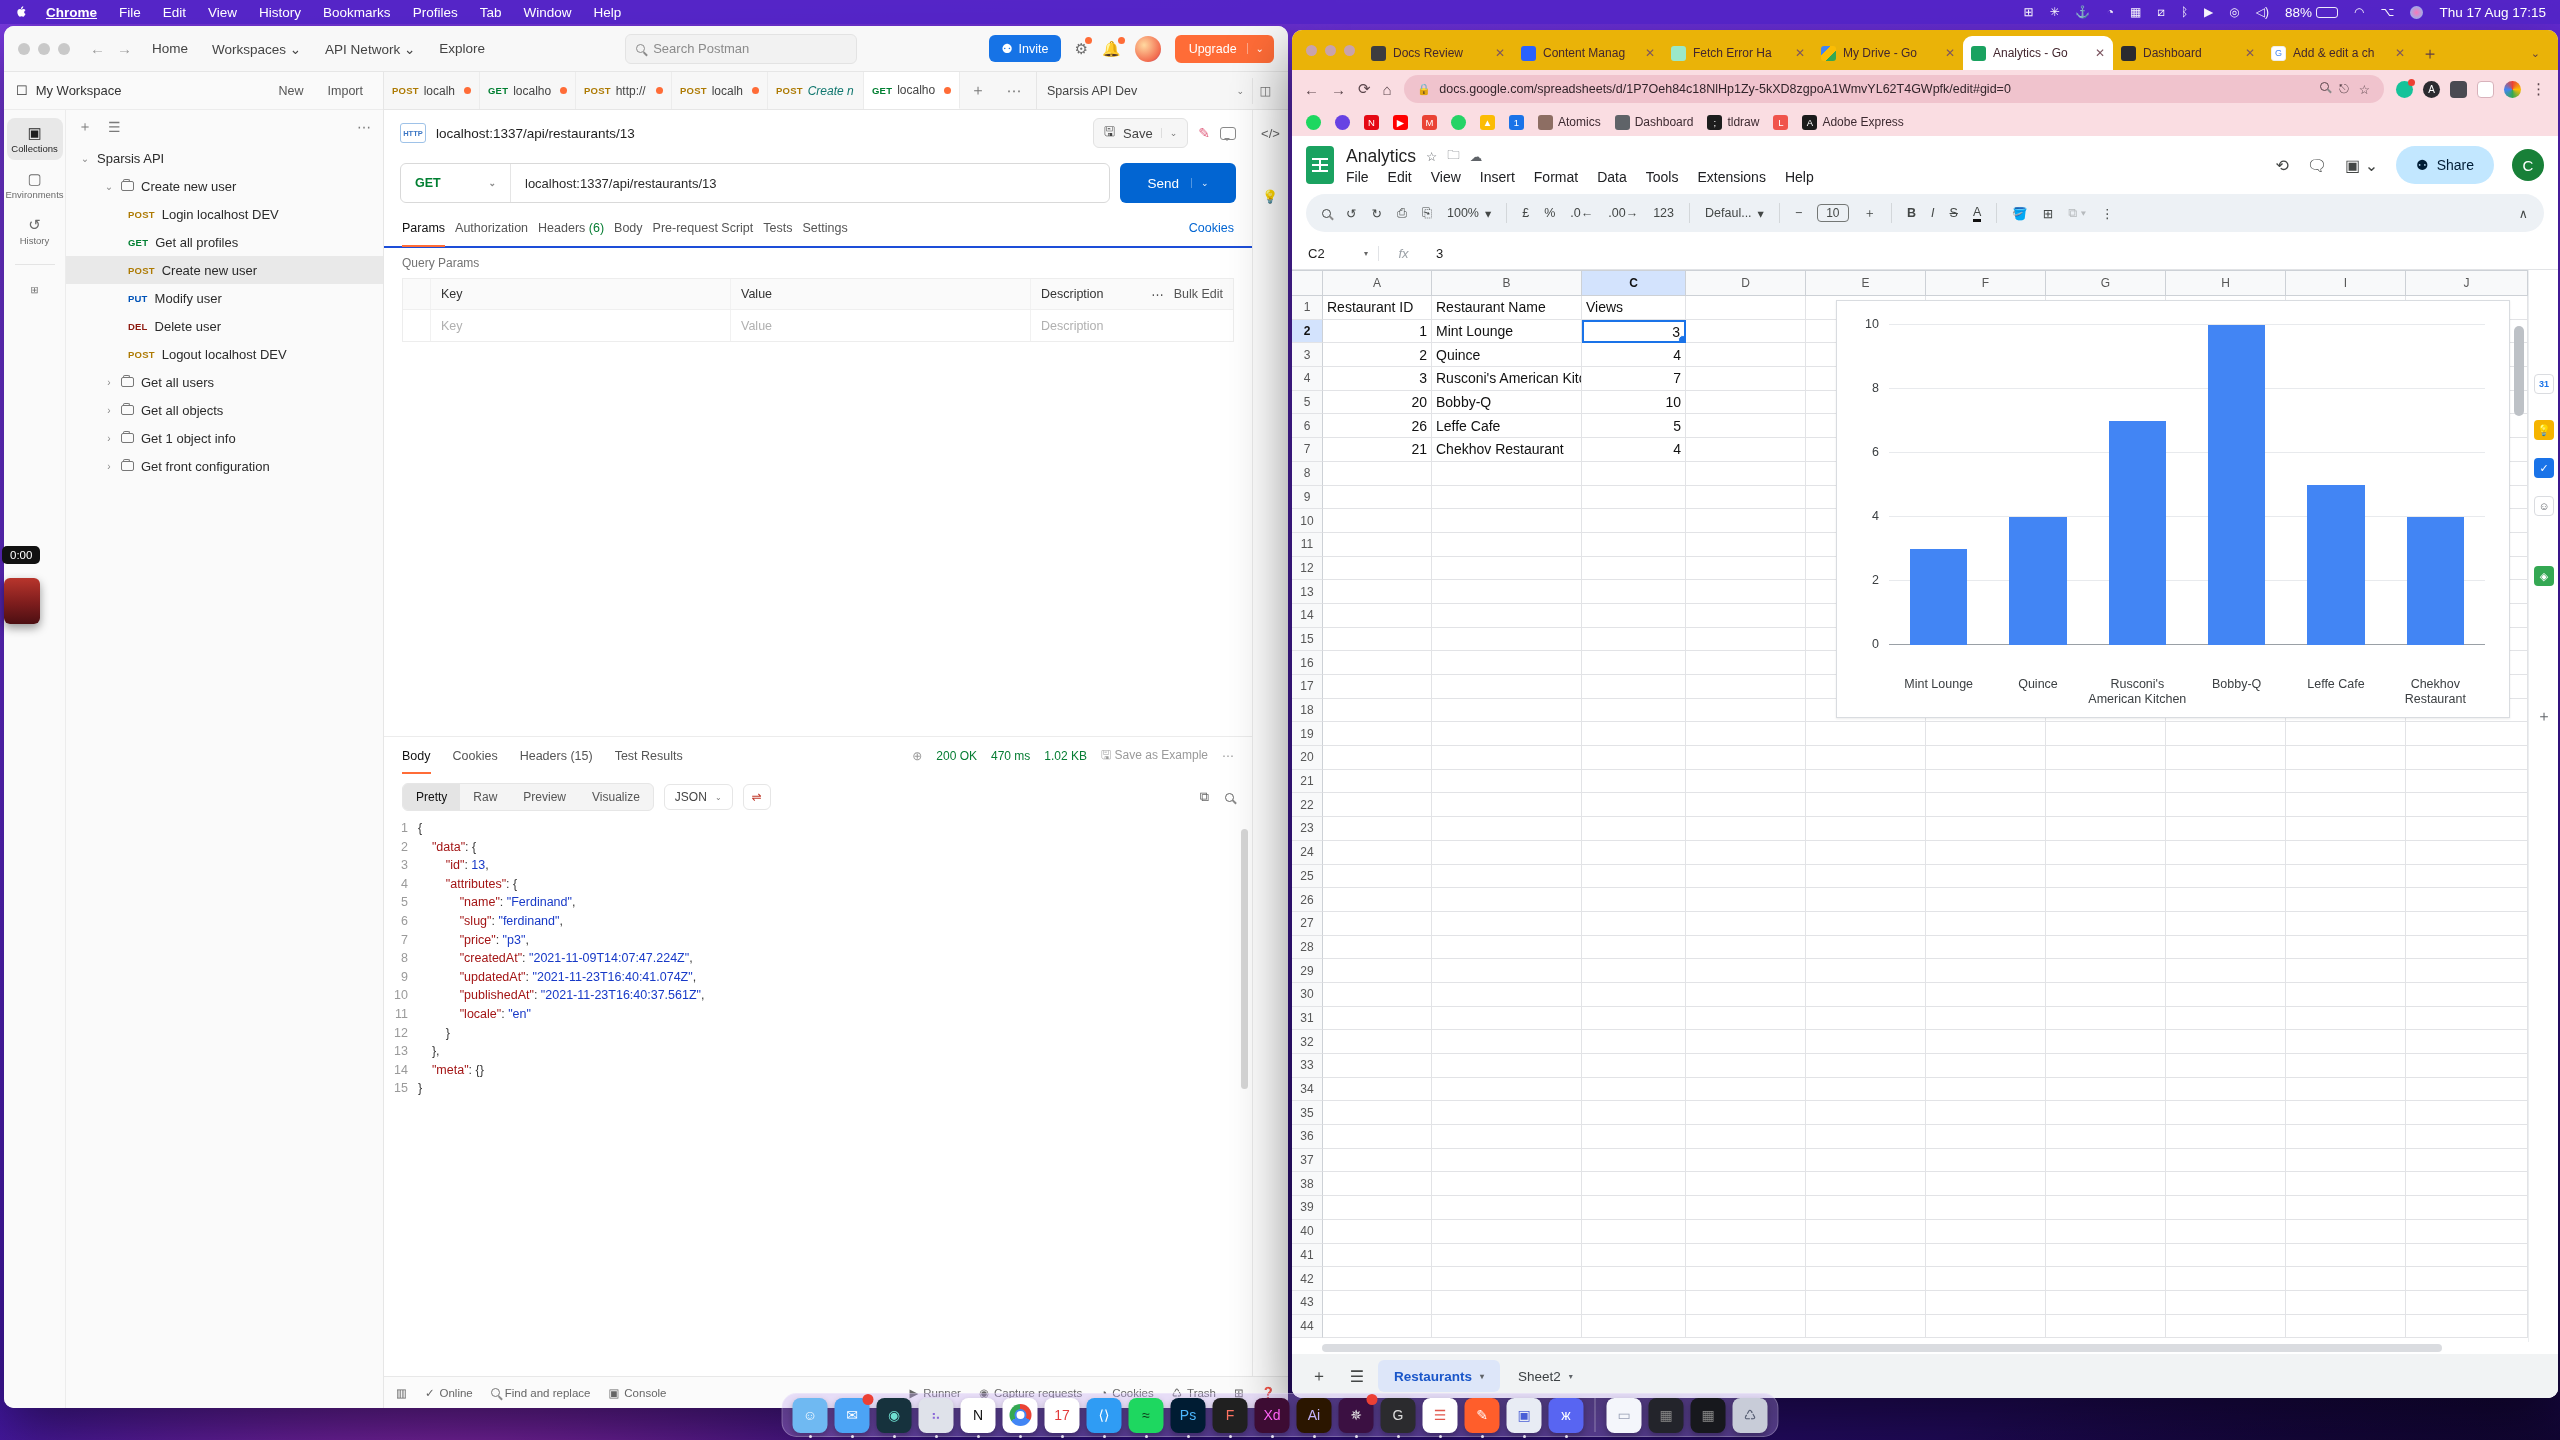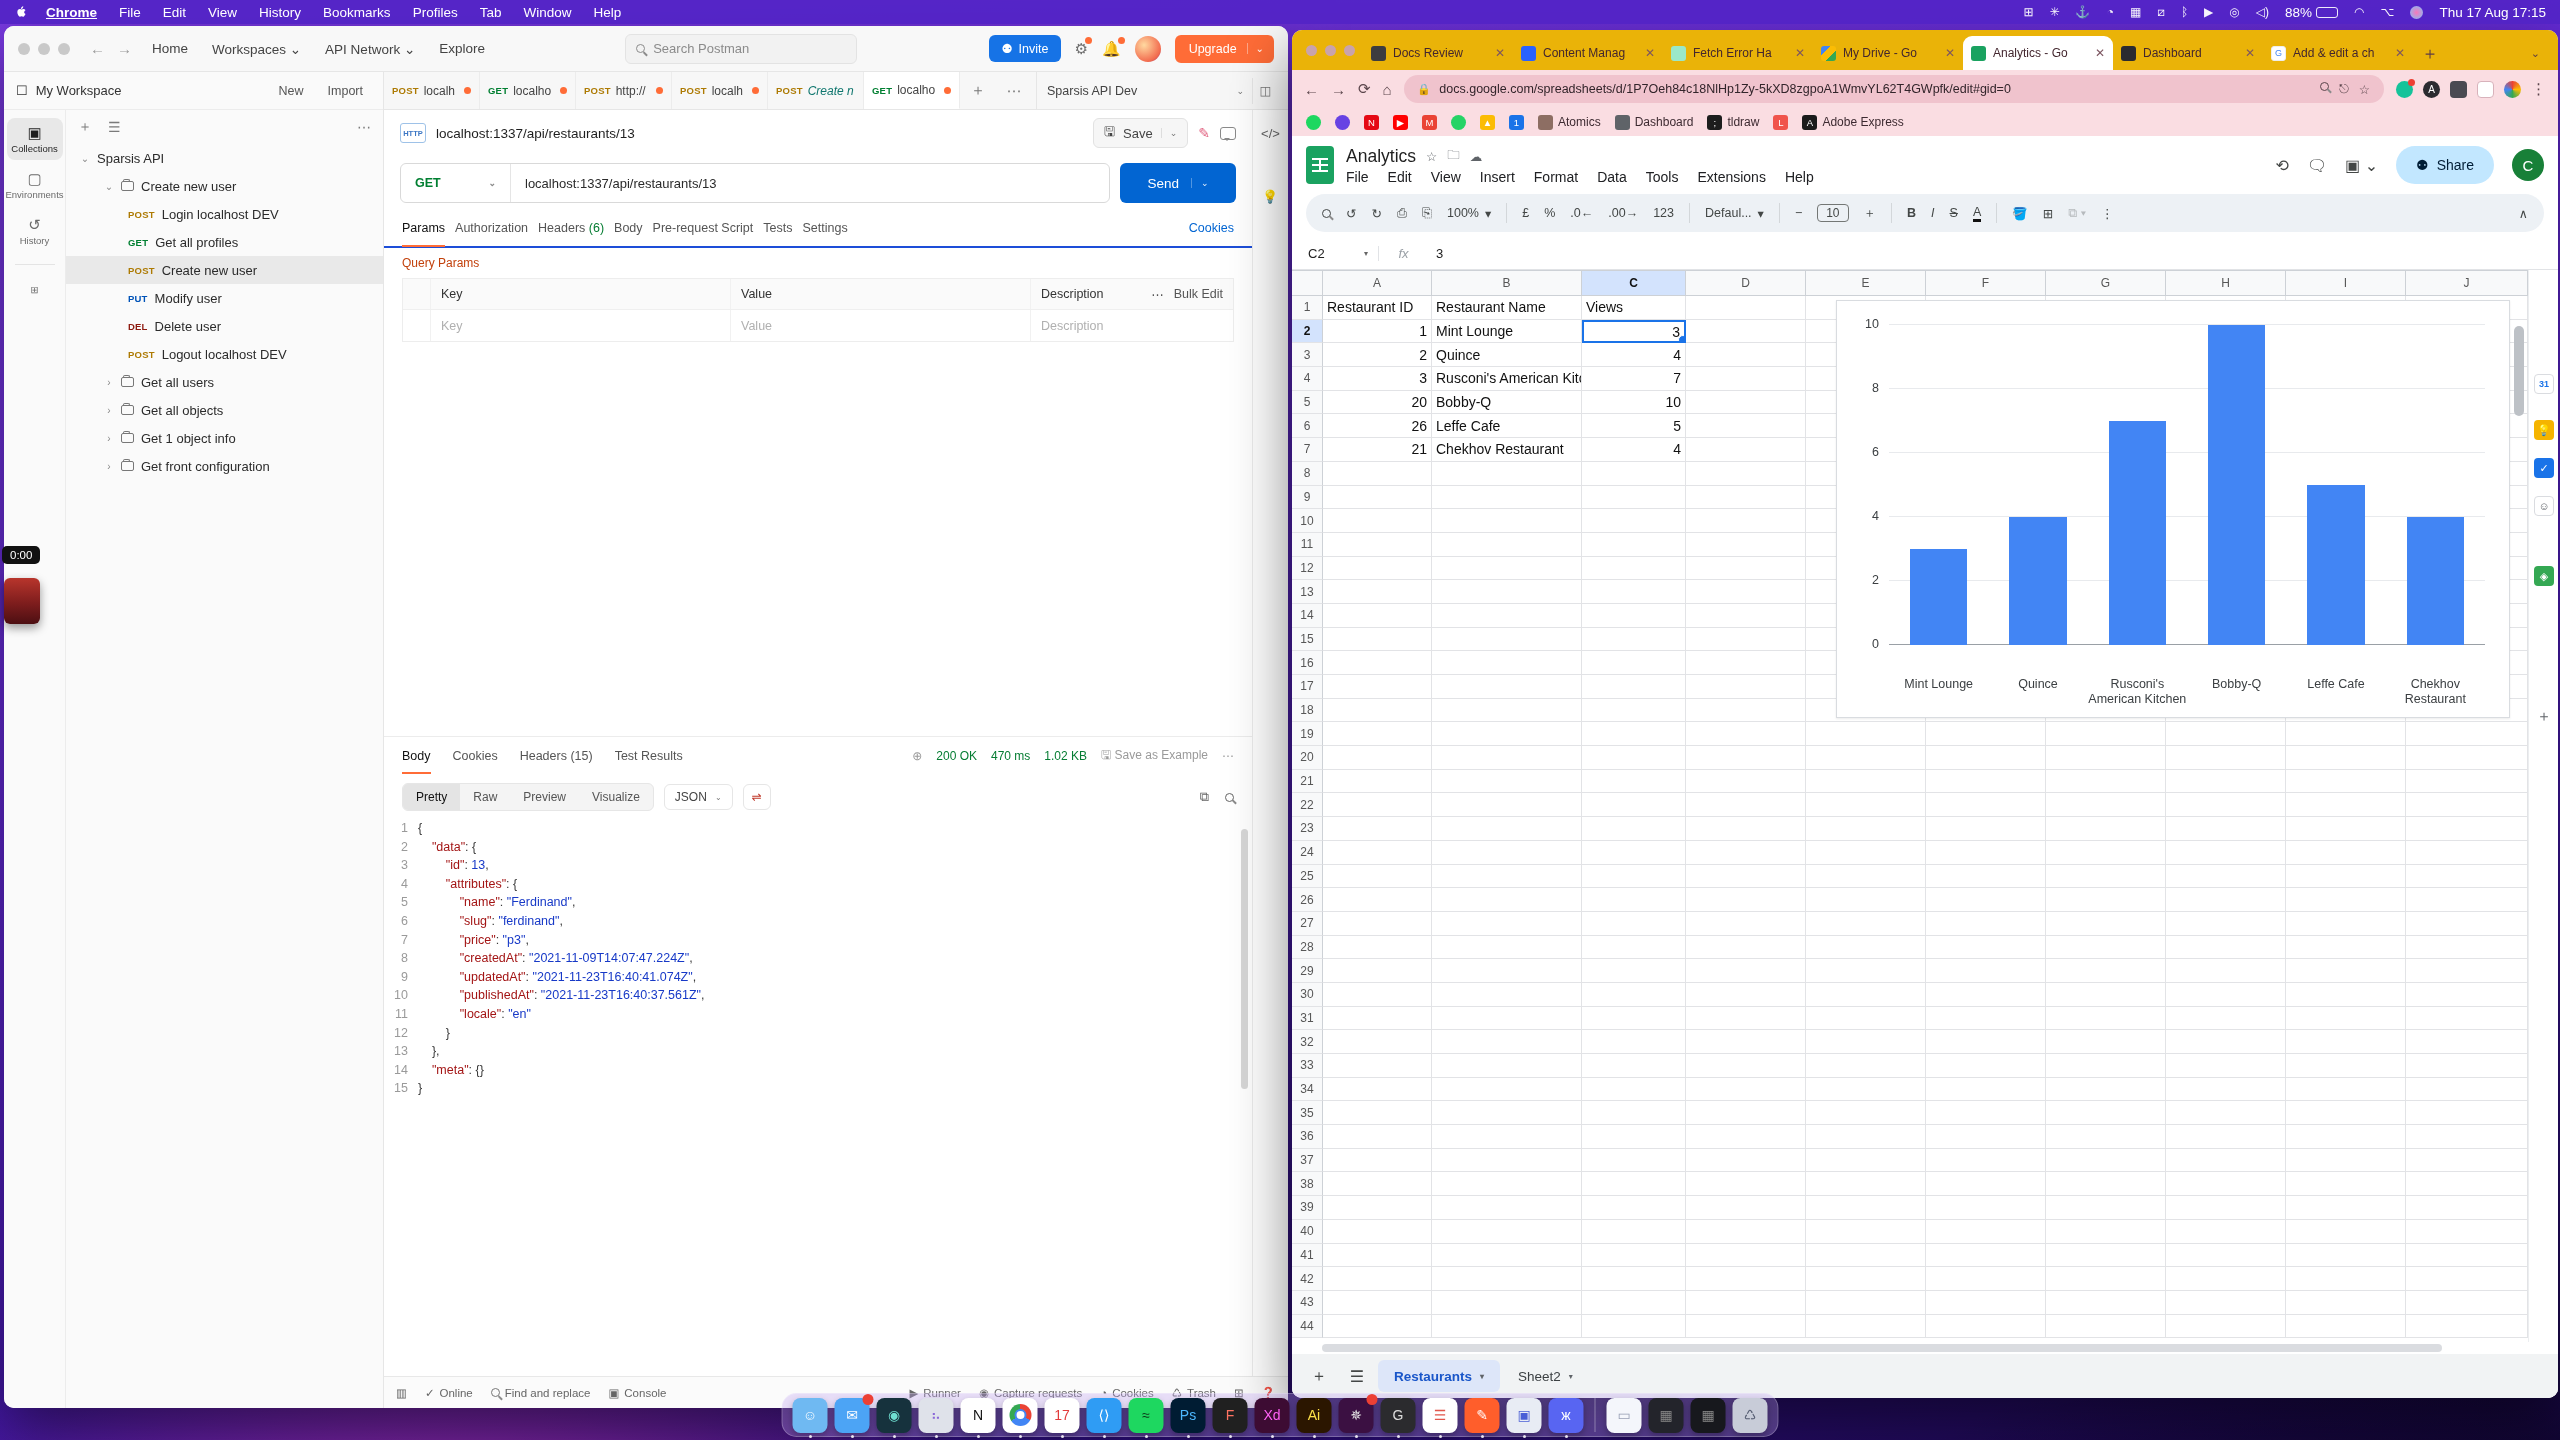--- a/index.html
+++ b/index.html
@@ -103,21 +103,21 @@
   .url-text { flex:1; padding:0 14px; font-size:13px; color:#2b2b2b; }
   .btn-send { width:116px; height:40px; background:#0265d2; border-radius:6px; color:#fff; display:flex; align-items:center; justify-content:center; gap:12px; font-size:13.5px; }
   .btn-send b { font-weight:normal; font-size:9px; opacity:.9; border-left:1px solid rgba(255,255,255,.35); padding-left:9px;}
 
   .req-tabs { height:38px; display:flex; align-items:center; gap:10px; padding:0 18px; font-size:12.5px; color:#555; border-bottom:2px solid #1d4ed8; }
   .req-tabs .rt.active { color:#111; position:relative; }
   .req-tabs .rt.active:after { content:""; position:absolute; left:0; right:0; bottom:-12px; height:2px; background:#ff6c37; }
   .req-tabs .count { color:#067d33; }
   .req-tabs .cookies { margin-left:auto; color:#0265d2; }
 
-  .qp-label { height:30px; display:flex; align-items:center; padding:0 18px; font-size:12px; color:#c2410c; }
+  .qp-label { height:30px; display:flex; align-items:center; padding:0 18px; font-size:12px; color:#737373; }
   .qp-table { margin:0 18px; border:1px solid #ededed; font-size:12.5px; }
   .qp-row { display:flex; height:31px; align-items:center; border-bottom:1px solid #efefef; }
   .qp-row:last-child{border-bottom:none;}
   .qp-c0{width:28px;border-right:1px solid #f1f1f1;height:100%;}
   .qp-key{width:300px;padding:0 10px;border-right:1px solid #f1f1f1;height:100%;display:flex;align-items:center;color:#333;}
   .qp-val{width:300px;padding:0 10px;border-right:1px solid #f1f1f1;height:100%;display:flex;align-items:center;color:#333;}
   .qp-desc{flex:1;padding:0 10px;height:100%;display:flex;align-items:center;color:#333;}
   .qp-row .ph{color:#b0b0b0;}
   .qp-bulk{margin-left:auto;display:flex;gap:10px;color:#555;padding-right:10px;align-items:center;}
   .spacer { flex:1; }
@@ -1422,21 +1422,21 @@
     <div class="dockitem" style="background: rgb(255, 255, 255); color: rgb(0, 0, 0);">
       <span class="ic-chrome-ball"></span>
       <span class="dot"></span>
     </div>
     <div class="dockitem" style="background: rgb(255, 255, 255); color: rgb(226, 59, 59);">17<span class="dot"></span></div>
     <div class="dockitem" style="background: rgb(47, 156, 244); color: rgb(255, 255, 255);">⟨⟩<span class="dot"></span></div>
     <div class="dockitem" style="background: rgb(30, 215, 96); color: rgb(11, 54, 23);">≈<span class="dot"></span></div>
     <div class="dockitem" style="background: rgb(0, 28, 51); color: rgb(77, 184, 255);">Ps<span class="dot"></span></div>
     <div class="dockitem" style="background: rgb(32, 32, 32); color: rgb(255, 114, 98);">F<span class="dot"></span></div>
     <div class="dockitem" style="background: rgb(61, 12, 51); color: rgb(255, 97, 246);">Xd<span class="dot"></span></div>
-    <div class="dockitem" style="background: rgb(43, 22, 0); color: #fde047;">Ai<span class="dot"></span></div>
+    <div class="dockitem" style="background: rgb(43, 22, 0); color: #c4b5fd;">Ai<span class="dot"></span></div>
     <div class="dockitem" style="background: rgb(59, 16, 66); color: rgb(232, 232, 232);">✵<span class="dot"></span><span class="badge"></span></div>
     <div class="dockitem" style="background: rgb(43, 43, 46); color: rgb(221, 221, 221);">G<span class="dot"></span></div>
     <div class="dockitem" style="background: rgb(255, 255, 255); color: rgb(226, 87, 76);">☰<span class="dot"></span></div>
     <div class="dockitem" style="background: rgb(255, 94, 43); color: rgb(255, 255, 255);">✎<span class="dot"></span></div>
     <div class="dockitem" style="background: rgb(232, 236, 244); color: rgb(74, 95, 214);">▣<span class="dot"></span></div>
     <div class="dockitem" style="background: rgb(88, 101, 242); color: rgb(255, 255, 255);">ж<span class="dot"></span></div>
     <div class="docksep"></div>
     <div class="dockitem" style="background: rgb(244, 246, 251); color: rgb(152, 160, 181);">▭</div>
     <div class="dockitem" style="background: rgb(35, 36, 43); color: rgb(136, 136, 136);">▦</div>
     <div class="dockitem" style="background: rgb(23, 24, 29); color: rgb(136, 136, 136);">▦</div>

